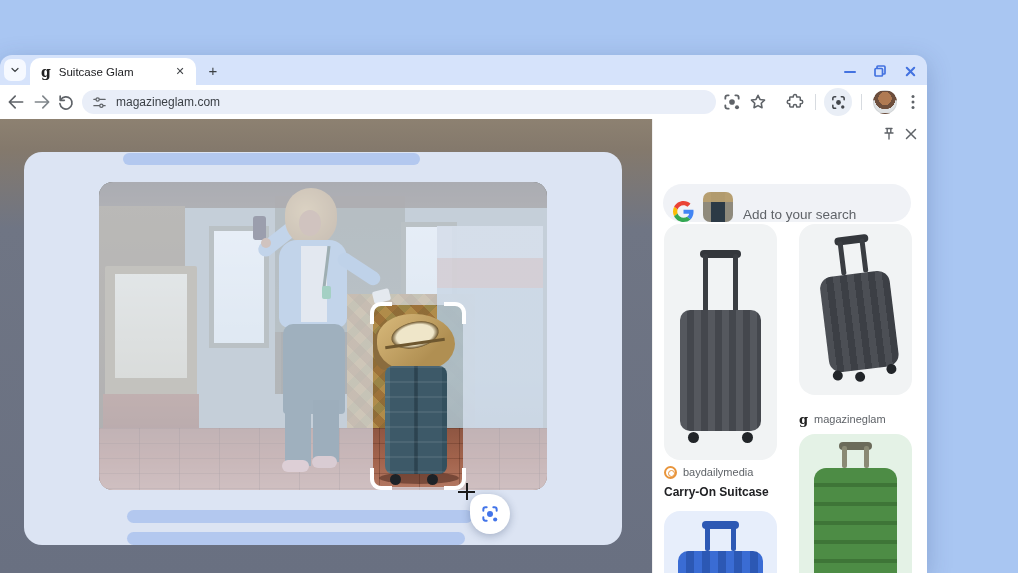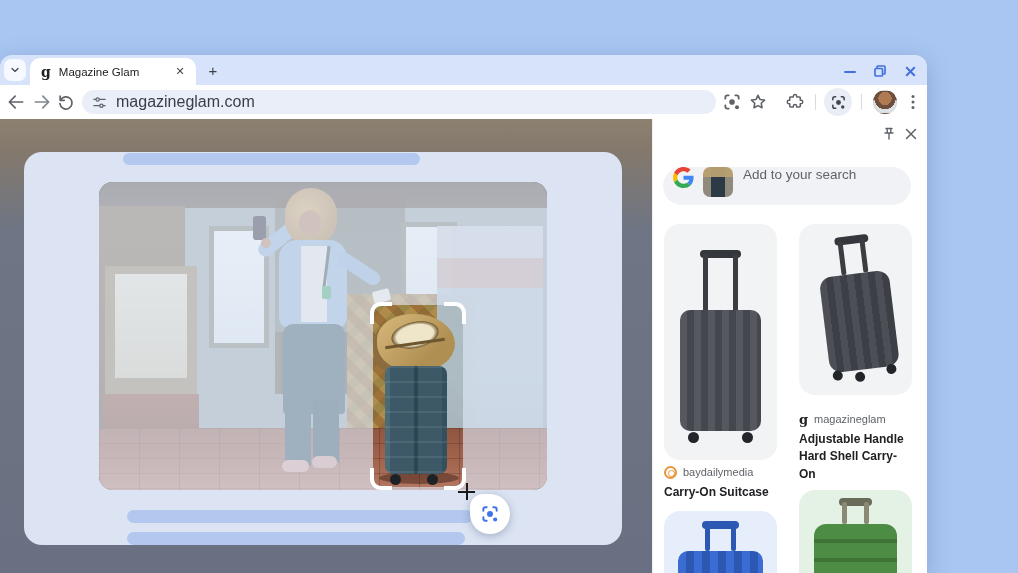--- a/index.html
+++ b/index.html
@@ -27,21 +27,21 @@
   
   .wc { position:absolute; top:8px; width:16px; height:16px; display:flex; align-items:center; justify-content:center; color:#4372e0; }
   #wc-min { left:842px; } #wc-rest { left:872px; } #wc-close { left:902px; }
 
   
   #toolbar { position:absolute; left:0; top:30px; width:100%; height:34px; background:#fff; }
   .tb-ico { position:absolute; top:7px; width:20px; height:20px; color:#5f6368; }
   .tb-ico svg { width:100%; height:100%; }
   #omnibox { position:absolute; left:82px; top:5px; width:634px; height:24px; border-radius:12px;
              background:#e9eef8; display:flex; align-items:center; padding:0 10px; }
-  #omnibox .url { font-size:16px; color:#3a3f45; margin-left:9px; }
+  #omnibox .url { font-size:12px; color:#3a3f45; margin-left:9px; }
   .tb-sep { position:absolute; top:9px; width:1px; height:16px; background:#d7dbe0; }
   #lens-circle { position:absolute; left:824px; top:3px; width:28px; height:28px; border-radius:50%;
                  background:#e9eef6; display:flex; align-items:center; justify-content:center; color:#43474c; }
   #lens-circle svg { width:17px; height:17px; }
   #avatar { position:absolute; left:873px; top:5px; width:24px; height:24px; border-radius:50%;
             background:radial-gradient(circle at 50% 34%, #b07a52 0 36%, #6e4f3d 37% 58%, #dfe2e4 59%);
             border:1px solid rgba(0,0,0,.06); }
 
   
   #page { position:absolute; left:0; top:64px; width:652px; height:454px; overflow:hidden;
@@ -132,22 +132,22 @@
   #lens-fab { position:absolute; left:470px; top:375px; width:40px; height:40px; background:#fff;
               border-radius:13px 50% 50% 50%; box-shadow:0 2px 8px rgba(30,50,90,.3);
               display:flex; align-items:center; justify-content:center; color:#4274e9; }
   #lens-fab svg { width:20px; height:20px; }
 
   
   #sidepanel { position:absolute; left:652px; top:64px; width:275px; height:454px; background:#fff;
                overflow:hidden; border-left:1px solid rgba(0,0,0,.06); }
   .panel-ico { position:absolute; top:7px; width:16px; height:16px; color:#5f6368; }
   #pin { left:228px; } #pclose { left:250px; }
-  #searchbar { position:absolute; left:10px; top:48px; width:248px; height:38px; border-radius:19px;
-               background:#f0f2f6; display:flex; align-items:flex-start; padding:0 10px; }
+  #searchbar { position:absolute; left:10px; top:65px; width:248px; height:38px; border-radius:19px;
+               background:#f0f2f6; display:flex; align-items:flex-end; padding:0 10px; }
   #searchbar .glogo { width:21px; height:21px; flex:none; }
   #searchbar .thumb { width:30px; height:30px; border-radius:7px; margin-left:9px; flex:none;
         background:linear-gradient(180deg,rgba(185,160,112,.95) 0 32%,rgba(0,0,0,0) 32%),
                    linear-gradient(90deg,#8f8a7c 0 26%,#2c3a46 26% 74%,#8f8a7c 74%); }
   #searchbar input { border:none; outline:none; background:transparent; font-size:13.5px; color:#5f6368;
                      margin-left:10px; width:150px; font-family:"Liberation Sans",sans-serif; }
   #searchbar input::placeholder { color:#5f6368; opacity:1; }
 
   .col { position:absolute; top:105px; width:113px; }
   #col1 { left:11px; } #col2 { left:146px; }
@@ -176,21 +176,21 @@
 <div id="window">
 
   <div id="tabstrip">
     <div id="tabsearch">
       <svg width="12" height="12" viewBox="0 0 24 24">
           <path d="M6 9l6 6 6-6" fill="none" stroke="#3c4043" stroke-width="2.4" stroke-linecap="round"></path>
         </svg>
     </div>
     <div id="tab">
       <span class="tab-fav">g</span>
-      <span class="tab-title">Magazine Glam</span>
+      <span class="tab-title">Suitcase Glam</span>
       <span class="tab-close">✕</span>
     </div>
     <div id="newtab">+</div>
     <div class="wc" id="wc-min">
       <svg width="14" height="14" viewBox="0 0 14 14">
           <path d="M2 8h10" stroke="#4372e0" stroke-width="2" stroke-linecap="round"></path>
         </svg>
     </div>
     <div class="wc" id="wc-rest">
       <svg width="14" height="14" viewBox="0 0 14 14">
@@ -407,21 +407,20 @@
           <div class="shell stripes-v2" style="left:18px;top:46px;width:70px;height:96px;border-radius:12px"></div>
           <div class="wheel" style="left:20px;top:140px;width:10px;height:10px"></div>
           <div class="wheel" style="left:42px;top:144px;width:10px;height:10px"></div>
           <div class="wheel" style="left:74px;top:140px;width:10px;height:10px"></div>
         </div>
       </div>
       <div class="src-row" style="margin-top:16px">
         <span class="src-g">g</span>
         <span class="src-name">magazineglam</span>
       </div>
-      <div class="ptitle">Adjustable Handle Hard Shell Carry-On</div>
       <div class="pcard" style="height:170px;margin-top:7px;background:#e4f2e6">
         <div class="sc" style="left:0;top:0;width:113px;height:170px">
           <div class="grip" style="left:40px;top:8px;width:33px;background:#6b6b5a"></div>
           <div class="rod" style="left:43px;top:12px;height:22px;background:#8a8a74"></div>
           <div class="rod" style="left:65px;top:12px;height:22px;background:#8a8a74"></div>
           <div class="shell stripes-gh" style="left:15px;top:34px;width:83px;height:136px;border-radius:12px 12px 0 0"></div>
         </div>
       </div>
     </div>
   </div>

